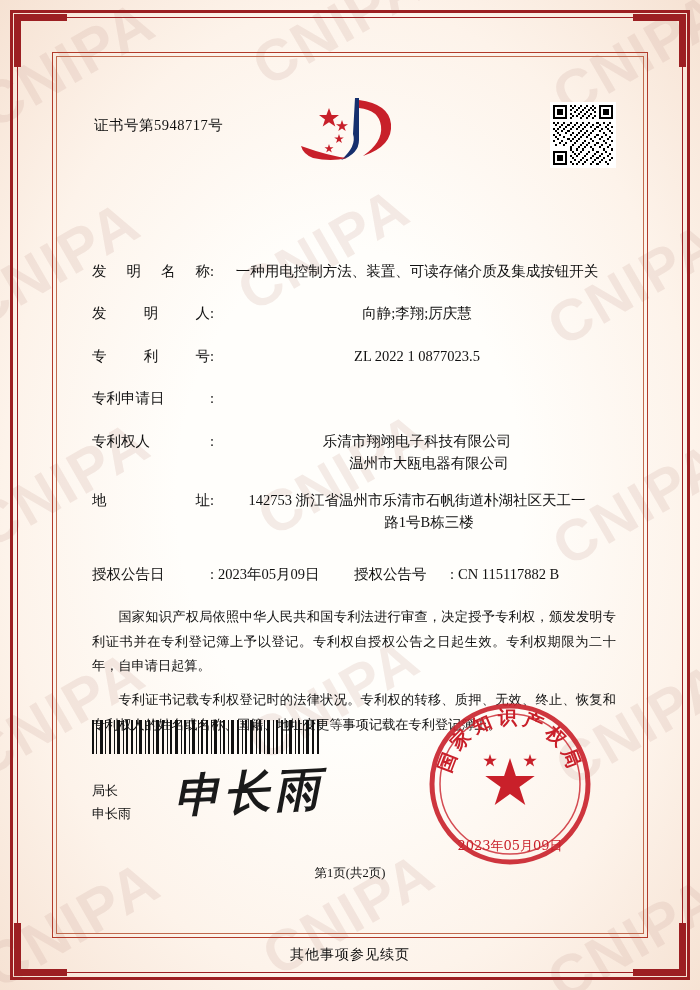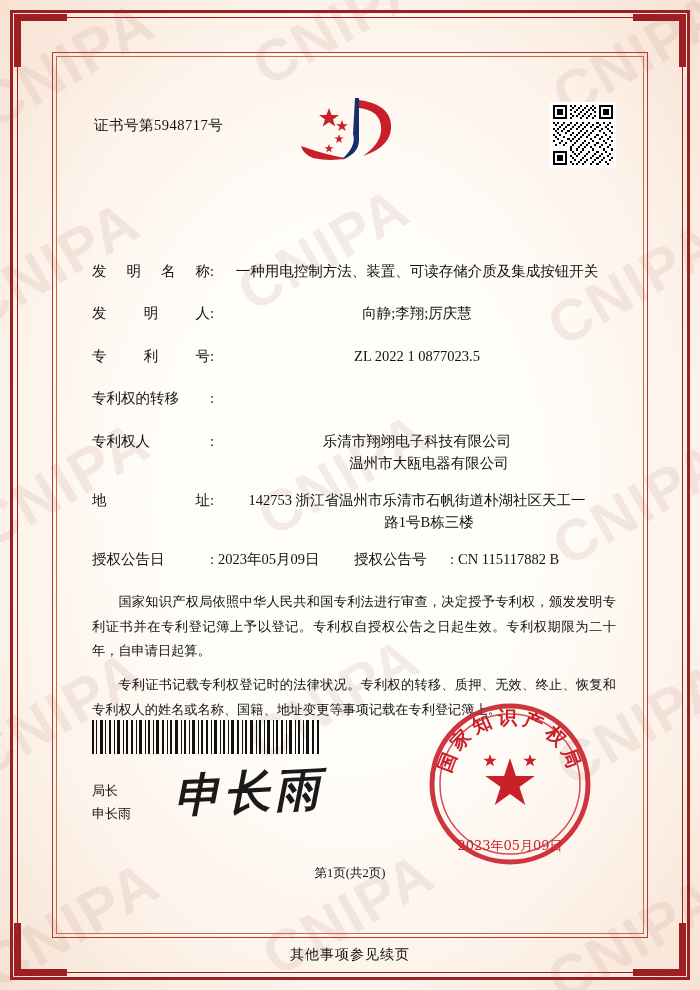--- a/index.html
+++ b/index.html
@@ -146,20 +146,21 @@
   .flabel .ch { display: inline-block; }
   .fcolon { margin: 0 4px 0 0; }
   .fvalue { flex: 1; text-align: center; }
   .fvalue .line2 { display: block; margin-left: 24px; }
 
   .frow.tight { margin-bottom: 14px; }
 
   .dual {
     display: flex;
     width: 100%;
+    margin-top: 15px;
   }
   .dual .left { flex: 0 0 262px; }
   .dual .rlabel { flex: 0 0 96px; }
 
   .para {
     margin-top: 4px;
     font-size: 13.2px;
     line-height: 1.85;
     text-indent: 2em;
     color: #111;
@@ -506,21 +507,21 @@
         <span class="flabel">
             <span class="ch">专</span>
             <span class="ch">利</span>
             <span class="ch">号</span>
           </span>
         <span class="fcolon">:</span>
         <span class="fvalue">ZL 2022 1 0877023.5</span>
       </div>
 
       <div class="frow">
-        <span class="flabel" style="justify-content:flex-start;">专利权的转移</span>
+        <span class="flabel" style="justify-content:flex-start;">专利申请日</span>
         <span class="fcolon">:</span>
       </div>
 
       <div class="frow tight">
         <span class="flabel" style="justify-content:flex-start;">专利权人</span>
         <span class="fcolon">:</span>
         <span class="fvalue">
           <span>乐清市翔翊电子科技有限公司</span>
           <span class="line2">温州市大瓯电器有限公司</span>
         </span>

